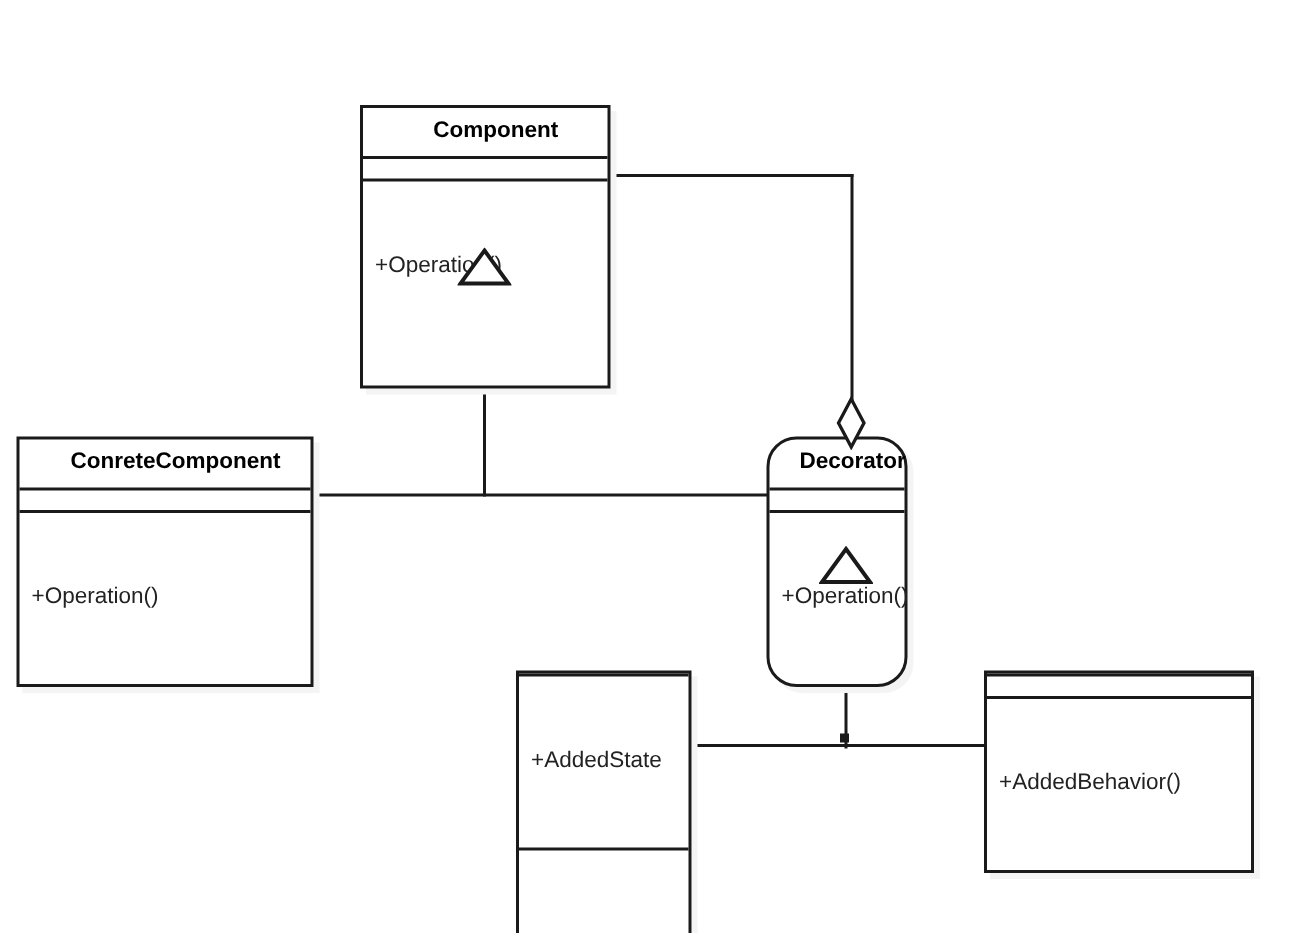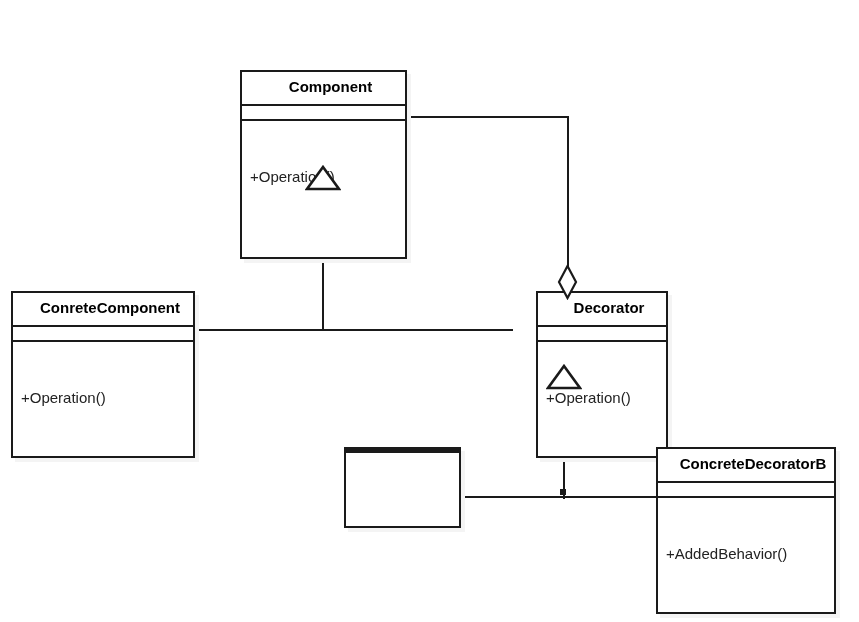--- a/index.html
+++ b/index.html
@@ -124,51 +124,53 @@
   <div class="uml-class" style="left:240px; top:70px; width:167px;">
     <div class="uml-name">Component</div>
     <div class="uml-sep"></div>
     <div class="uml-compartment empty"></div>
     <div class="uml-sep"></div>
     <div class="uml-compartment" style="padding-bottom:28px;">
       <span class="uml-attr-line">+Operation()</span>
     </div>
   </div>
 
-  <div class="uml-class" style="left:11px; top:291px; width:184px;">
+  <div class="uml-class" style="left:11px; top:291px; width:198px;">
     <div class="uml-name">ConreteComponent</div>
     <div class="uml-sep"></div>
     <div class="uml-compartment empty"></div>
     <div class="uml-sep"></div>
     <div class="uml-compartment">
       <span class="uml-attr-line">+Operation()</span>
     </div>
   </div>
 
-  <div class="uml-class" style="left:536px; top:291px; width:132px;">
+  <div class="uml-class" style="left:511px; top:291px; width:94px;border-radius:20px;">
     <div class="uml-name">Decorator</div>
     <div class="uml-sep"></div>
     <div class="uml-compartment empty"></div>
     <div class="uml-sep"></div>
     <div class="uml-compartment">
       <span class="uml-attr-line">+Operation()</span>
     </div>
   </div>
 
   <div class="uml-class" style="left:344px; top:447px; width:117px;">
     <div class="uml-sep"></div>
+    <div class="uml-compartment">
+      <span class="uml-attr-line">+AddedState</span>
+    </div>
     <div class="uml-sep"></div>
     <div class="uml-compartment">
       
     </div>
 
   </div>
 
   <div class="uml-class" style="left:656px; top:447px; width:180px;">
-    <div class="uml-name">ConcreteDecoratorB</div>
     <div class="uml-sep"></div>
     <div class="uml-compartment empty"></div>
     <div class="uml-sep"></div>
     <div class="uml-compartment">
       <span class="uml-attr-line">+AddedBehavior()</span>
     </div>
 
   </div>
 
 </div>

